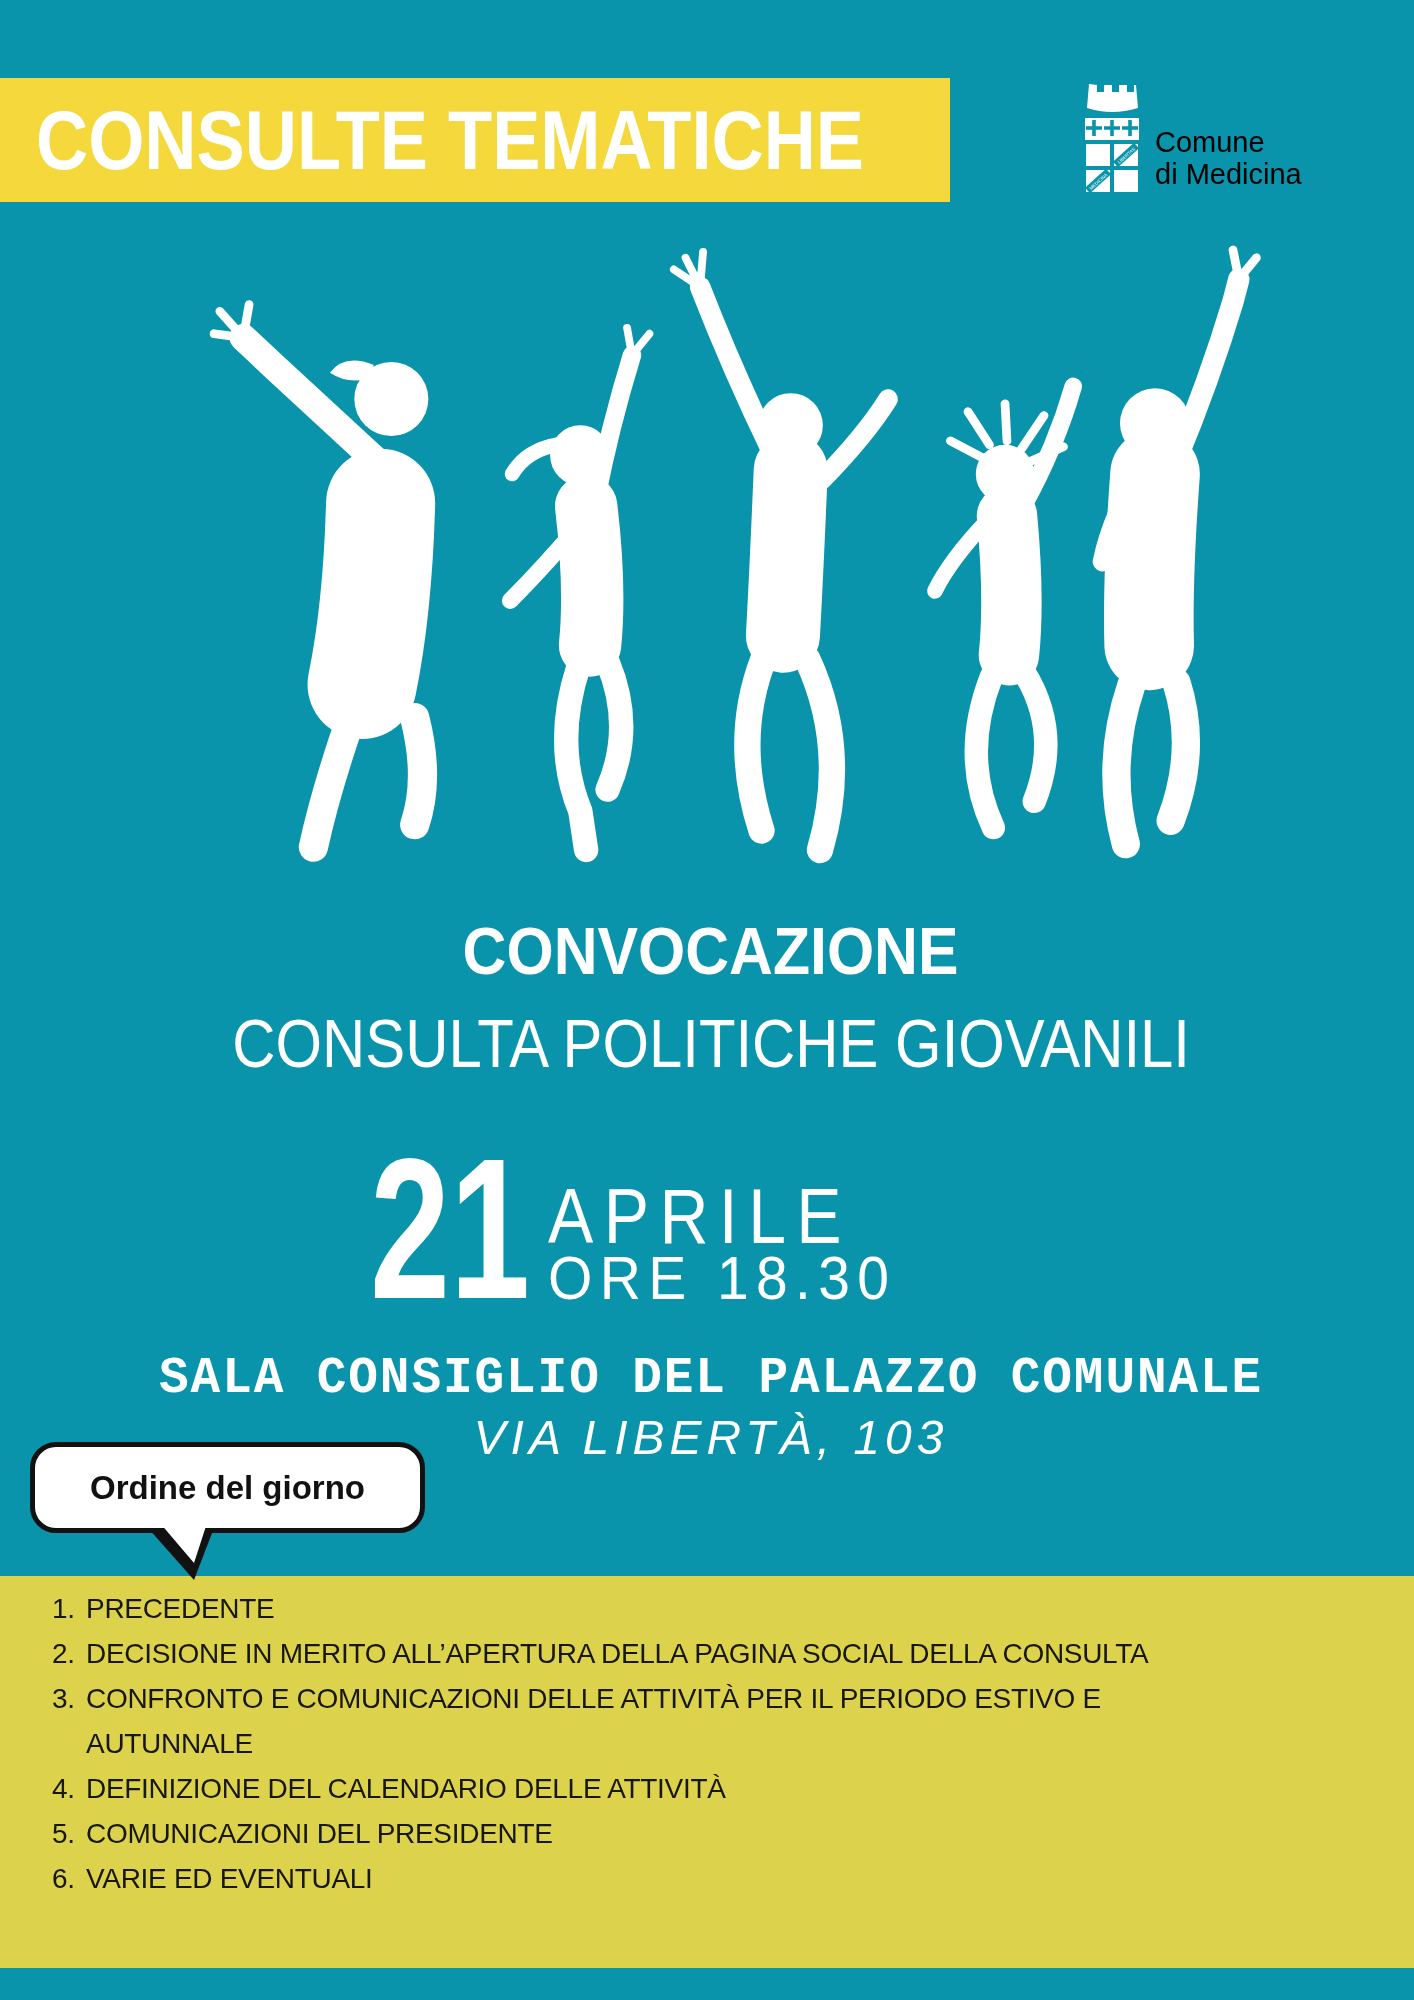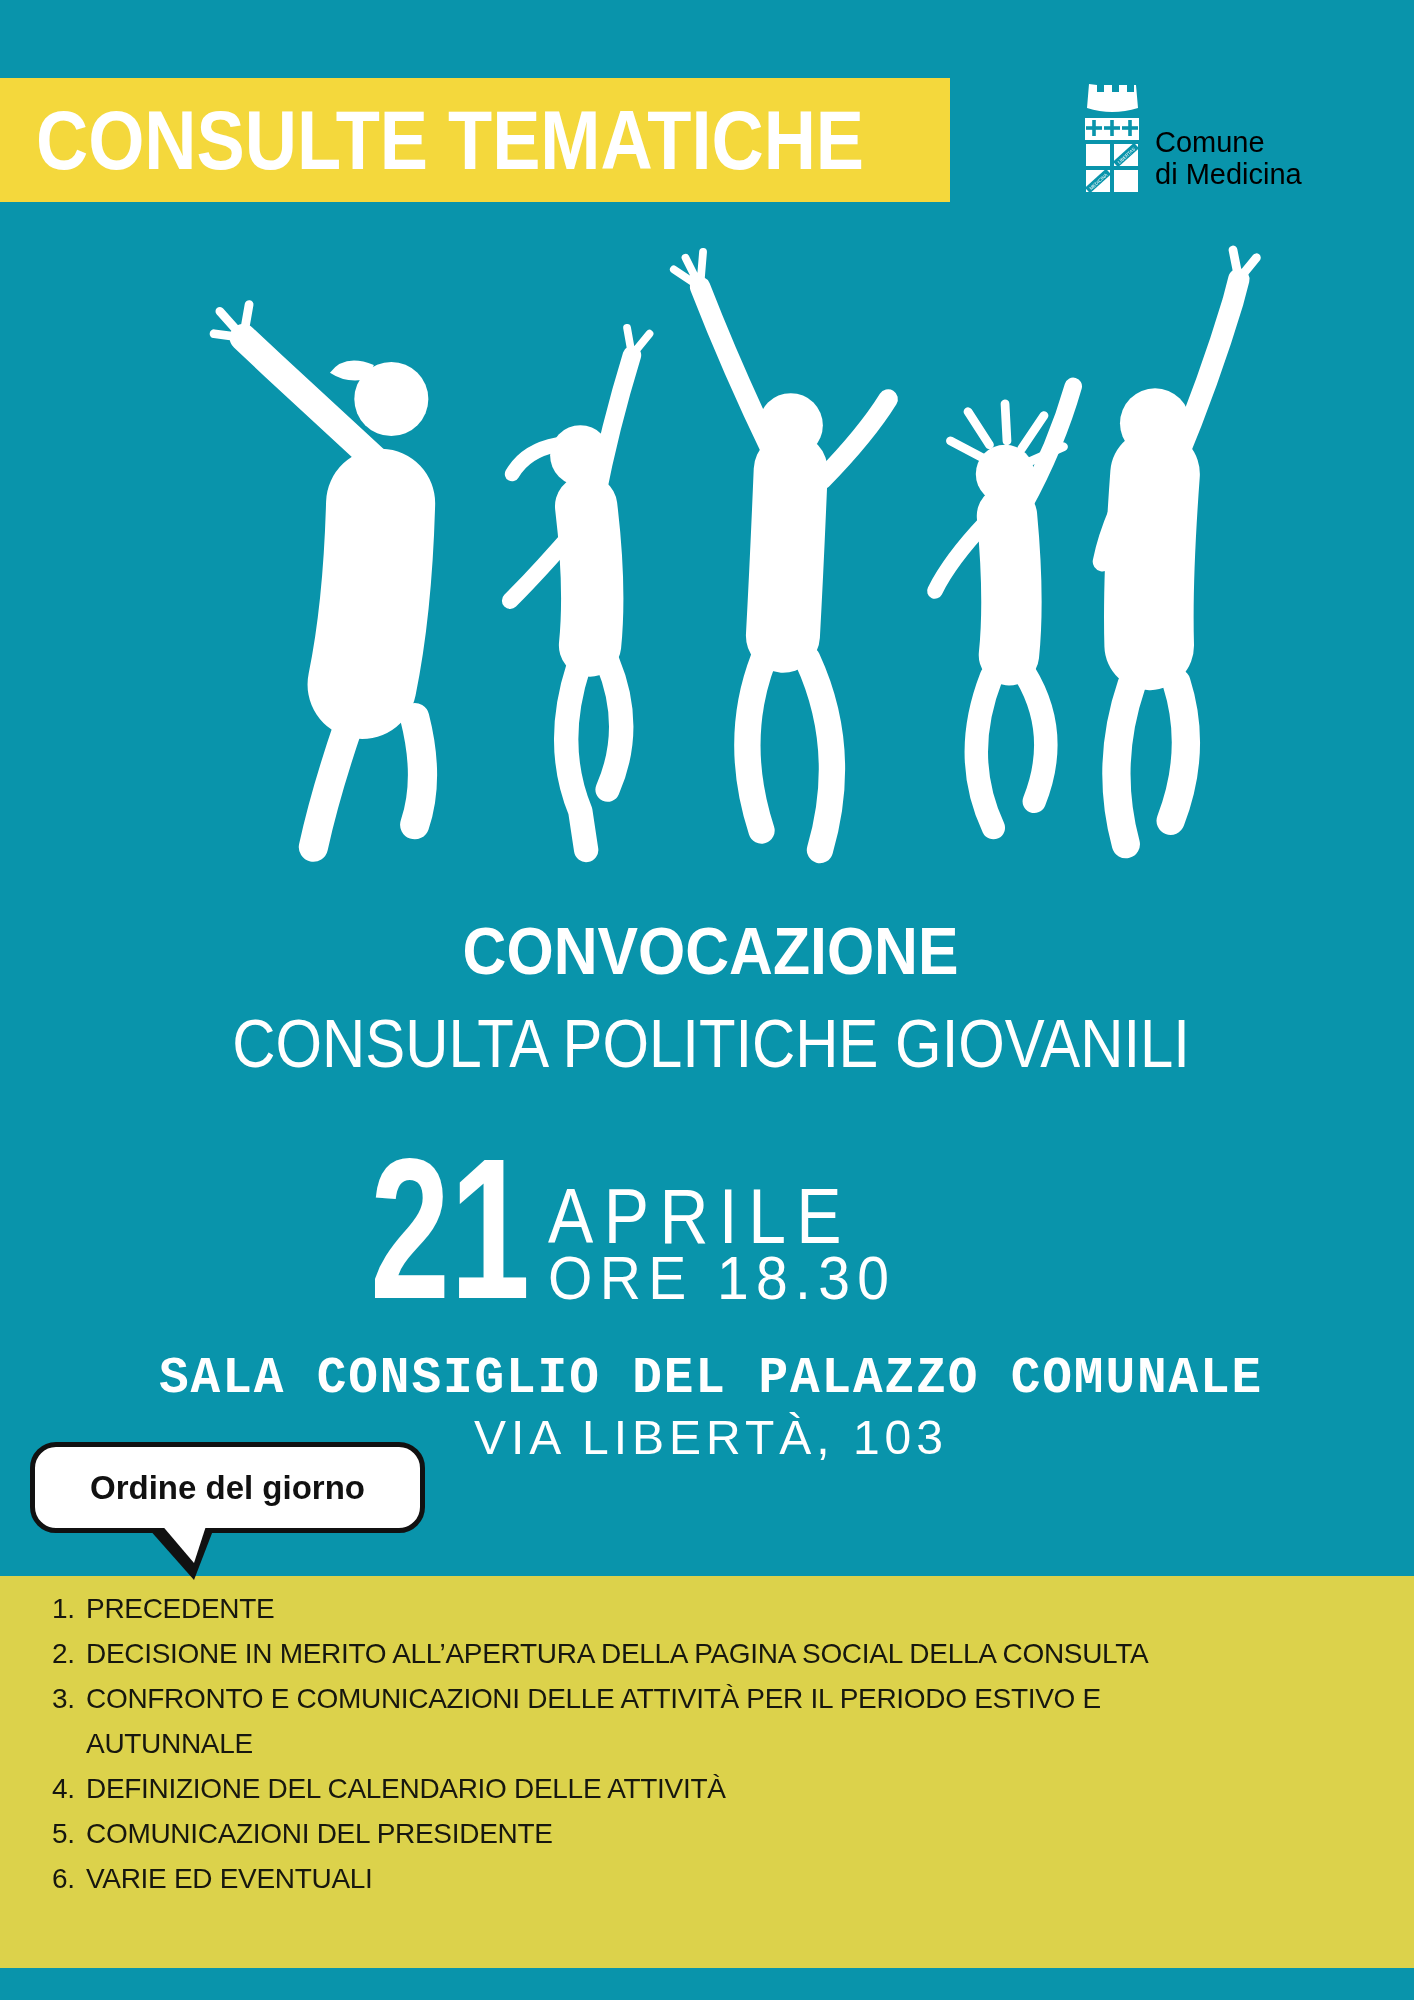--- a/index.html
+++ b/index.html
@@ -74,21 +74,21 @@
   }
   
   .venue{position:absolute;left:0;top:1353px;width:100%;text-align:center;line-height:1;font-family:Liberation Mono, monospace;}
   .venue > span{
     display:inline-block;font-size:52px;font-weight:bold;color:#fff;
     letter-spacing:2px;transform:scaleX(0.95);transform-origin:center;white-space:nowrap;
   }
   .address{position:absolute;left:0;top:1414px;width:100%;text-align:center;line-height:1;}
   .address > span{
     display:inline-block;font-size:48px;font-weight:400;color:#fff;
-    letter-spacing:5px;white-space:nowrap;
+    letter-spacing:5px;white-space:nowrap;font-style:italic;
   }
   
   .bubble{
     position:absolute;left:30px;top:1442px;width:395px;height:91px;
     box-sizing:border-box;background:#ffffff;border:5px solid #111111;
     border-radius:26px;display:flex;align-items:center;justify-content:center;
     z-index:5;
   }
   .bubble-label{font-size:33px;font-weight:bold;color:#111111;white-space:nowrap;}
   .tail-border{

